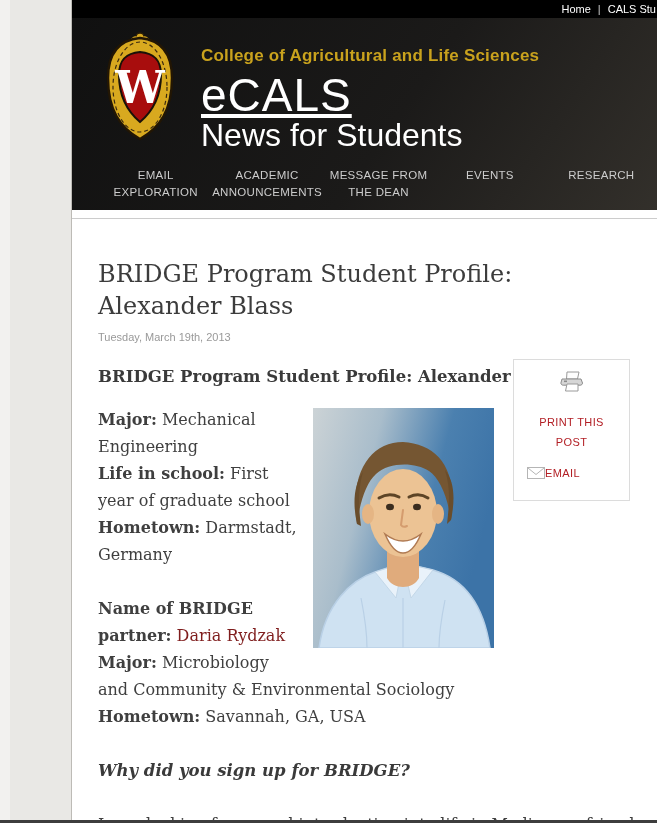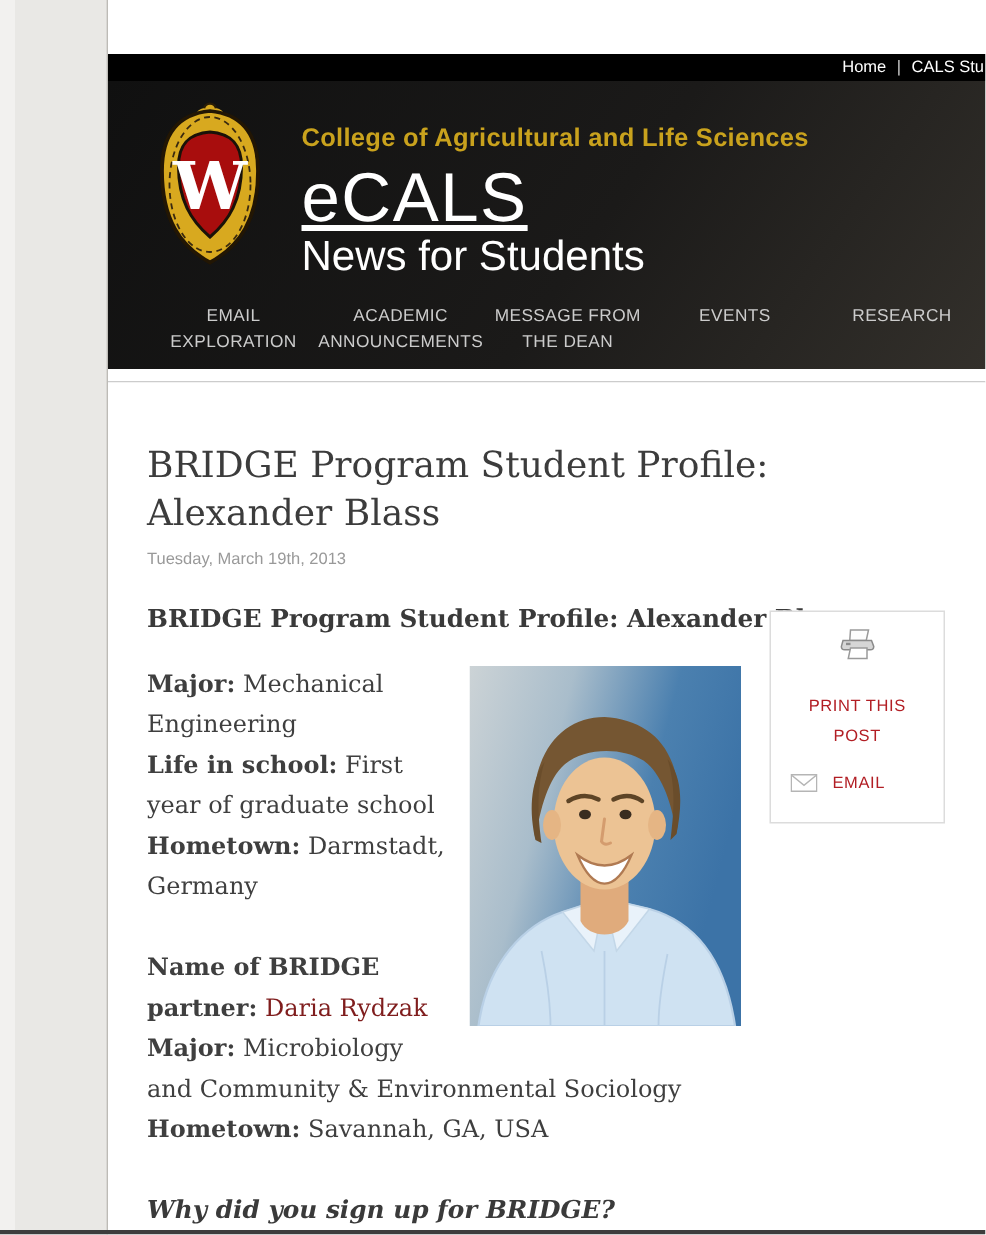--- a/index.html
+++ b/index.html
@@ -12,41 +12,41 @@
     position:absolute;left:0;top:0;width:72px;height:823px;
     background:linear-gradient(90deg,#f2f1ef 0 10px,#e9e8e5 10px 100%);
     border-right:1px solid #bdbbb6;box-sizing:border-box;
   }
   .main{position:absolute;left:72px;top:0;width:585px;height:823px;}
 
   
   .topbar{
     height:18px;background:#000;color:#fff;font-size:11px;
     display:flex;justify-content:flex-end;align-items:center;
-    white-space:nowrap;overflow:hidden;padding-right:1px;margin-top:36px;
+    white-space:nowrap;overflow:hidden;padding-right:1px;
   }
   .topbar a{color:#fff;text-decoration:none;}
   .topbar .sep{color:#cfcfcf;margin:0 7px;}
 
   
   .masthead{
     height:192px;box-sizing:border-box;
     background:linear-gradient(125deg,#101010 0%,#1b1a19 55%,#33302b 100%);
     padding:12px 0 0 28px;
   }
   .brand{display:flex;align-items:flex-start;}
   .crest{width:80px;height:112px;flex:0 0 auto;}
   .titles{margin-left:21px;margin-top:16px;}
   .college{
     color:#c9a21d;font-size:17px;font-weight:bold;letter-spacing:.2px;line-height:20px;
   }
   .site-title{
     color:#fff;font-size:46px;line-height:48px;margin-top:5px;letter-spacing:1px;text-decoration:underline;
   }
-  .site-subtitle{color:#fff;font-size:28px;line-height:30px;margin-top:1px;}
+  .site-subtitle{color:#fff;font-size:32px;line-height:30px;margin-top:1px;}
 
   
   .nav{display:flex;margin-top:17px;}
   .nav a{
     flex:1;text-align:center;color:#ccc;text-decoration:none;
     font-size:11.5px;line-height:17px;letter-spacing:.3px;
   }
 
   .gap{height:8px;background:#fff;border-bottom:1px solid #ccc;}
 
@@ -74,32 +74,32 @@
   .article-body h3{font-size:16.5px;font-weight:bold;margin:0 0 27px;color:#3a3a3a;font-style:italic;}
   .partner-link{color:#7f1d1d;text-decoration:none;}
 
   .photo{
     float:right;width:181px;height:240px;
     margin:2px 145px 14px 10px;display:block;
   }
 
   
   .share-box{
-    position:absolute;left:441px;top:152px;width:117px;height:142px;
+    position:absolute;left:441px;top:140px;width:117px;height:142px;
     box-sizing:border-box;border:1px solid #dcdcdc;background:#fff;
     font-family:"Liberation Sans",sans-serif;
   }
   .print-action{display:block;text-align:center;cursor:pointer;text-decoration:none;}
   .printer-wrap{margin:11px auto 0;width:26px;}
   .print-label{
     display:block;width:80px;margin:15px auto 0;color:#b21e24;
     font-size:11px;line-height:20px;letter-spacing:.4px;text-align:center;
   }
   .email-action{
-    display:flex;align-items:center;margin:15px 0 0 13px;gap:10px;
+    display:flex;align-items:center;margin:15px 0 0 13px;
     text-decoration:none;cursor:pointer;
   }
   .email-label{color:#b21e24;font-size:11px;letter-spacing:.4px;}
 
   .bottom-bar{position:absolute;left:0;bottom:0;width:657px;height:3px;background:#3d3d3d;}
 </style>
 </head>
 <body>
 
 <div class="left-rail"></div>

